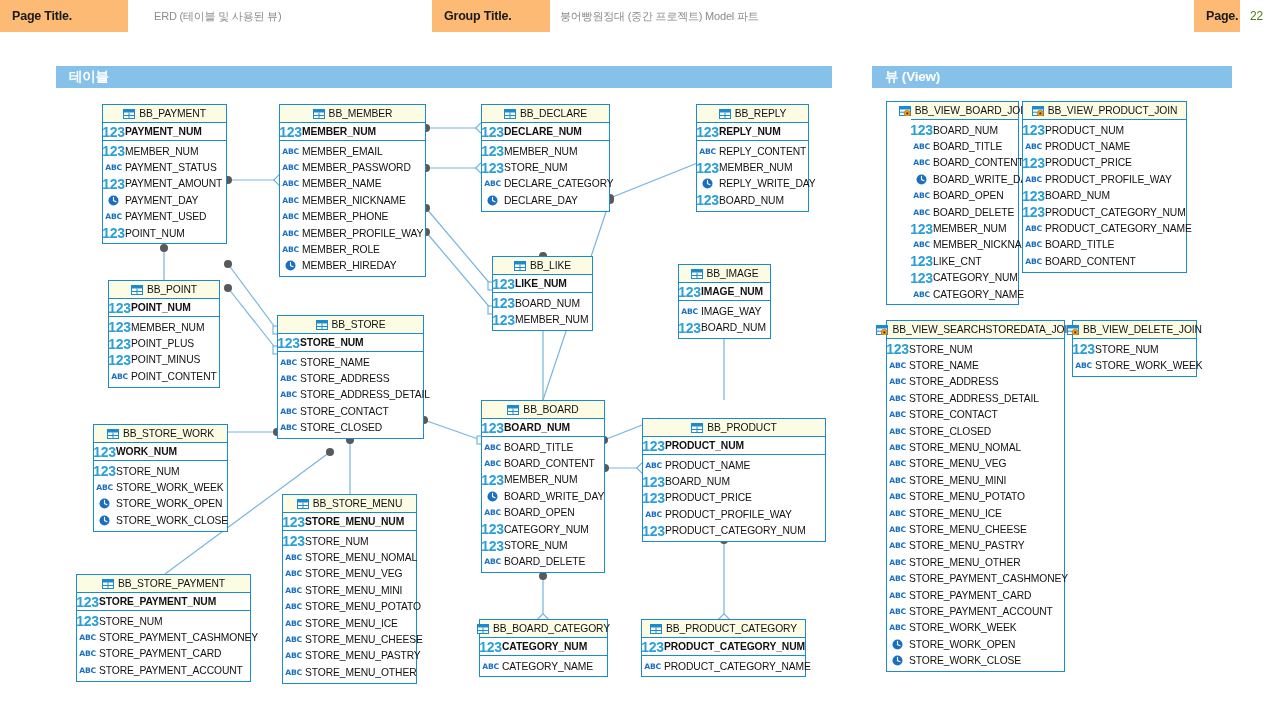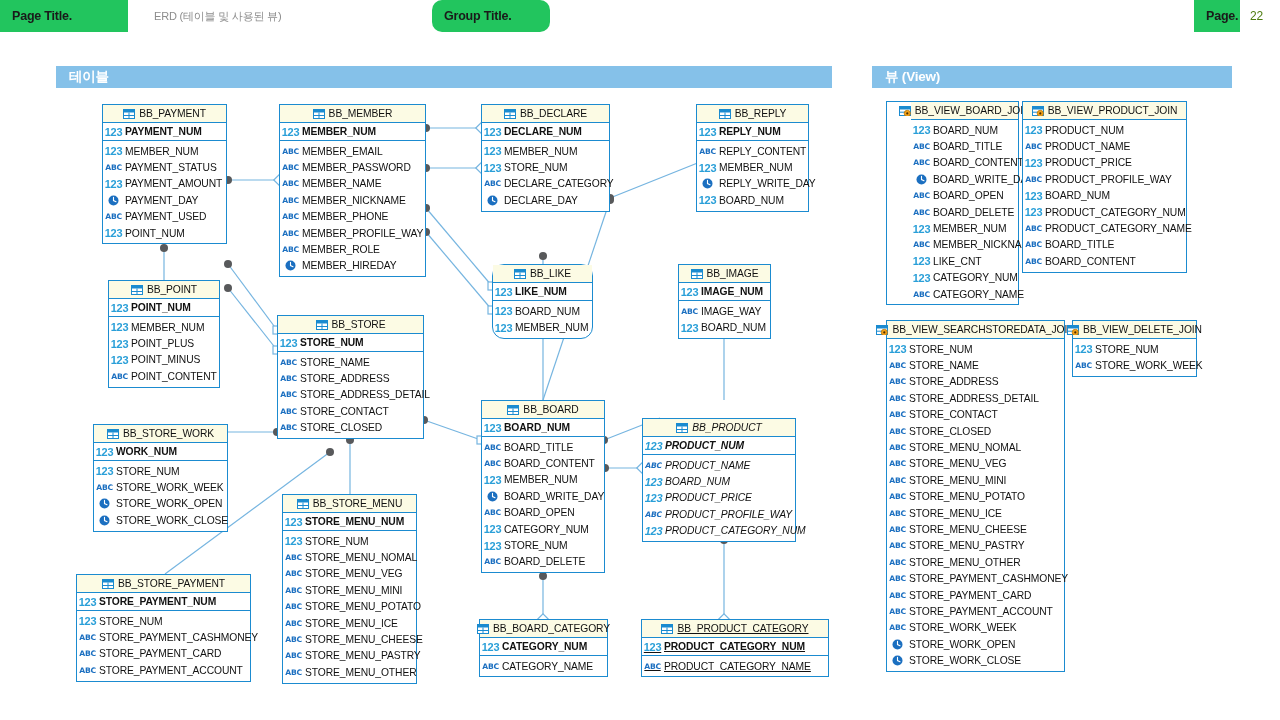--- a/index.html
+++ b/index.html
@@ -4,32 +4,32 @@
 <style>
   html,body{margin:0;padding:0;}
   body{
     width:1280px;height:720px;background:#ffffff;
     font-family:"Liberation Sans","DejaVu Sans",sans-serif;
     overflow:hidden;position:relative;
   }
   
   #topbar{position:absolute;left:0;top:0;width:1280px;height:32px;background:#ffffff;}
   .tb-label{
-    position:absolute;top:0;height:32px;background:#22c55e;color:#1a1a1a;
+    position:absolute;top:0;height:32px;background:#fdba74;color:#1a1a1a;
     font-size:12.5px;font-weight:bold;display:flex;align-items:center;
     padding-left:12px;box-sizing:border-box;letter-spacing:-.2px;
   }
   .tb-value{
     position:absolute;top:0;height:32px;background:#ffffff;color:#8c8c8c;
     font-size:11px;display:flex;align-items:center;padding-left:10px;
     box-sizing:border-box;letter-spacing:-.2px;white-space:nowrap;
   }
   #tb-page-title{left:0;width:128px;}
   #tb-page-title-val{left:144px;width:322px;}
-  #tb-group-title{left:432px;width:118px;border-radius:10px;}
+  #tb-group-title{left:432px;width:118px;}
   #tb-group-title-val{left:550px;width:630px;}
   #tb-page{left:1180px;width:60px;margin-left:14px;}
   #tb-page-val{left:1240px;width:40px;color:#4d7c0f;font-size:12px;}
 
   
   .banner{
     position:absolute;height:22px;background:#85c1e9;color:#ffffff;
     font-size:13.5px;font-weight:bold;display:flex;align-items:center;
     padding-left:13px;box-sizing:border-box;letter-spacing:-.2px;text-align:center;
   }
@@ -55,34 +55,35 @@
     display:flex;align-items:center;gap:4px;padding-left:3px;
     font-weight:bold;letter-spacing:-.1px;
   }
   .ent-body{padding:2px 0 2px 0;}
   .ent-row{
     height:16.4px;display:flex;align-items:center;gap:4px;padding-left:3px;
     letter-spacing:-.1px;white-space:nowrap;
   }
   
   .g{flex:0 0 auto;display:inline-flex;align-items:center;justify-content:center;}
-  .g-num{font-size:11px;font-weight:bold;color:#2a9fd8;width:15px;letter-spacing:-.3px;}
+  .g-num{font-size:14px;font-weight:bold;color:#2a9fd8;width:15px;letter-spacing:-.3px;}
   .g-txt{font-size:7.6px;font-weight:bold;color:#1b6fc0;width:15px;letter-spacing:-.3px;font-family:"DejaVu Sans",sans-serif;}
   .g-date{width:15px;}
   .g-date svg{display:block;}
   .tbl-icon,.view-icon{width:12px;height:10px;display:block;}
   .ent-title{font-weight:normal;}
 </style>
 </head>
 <body>
 
 <div id="topbar">
   <div class="tb-label" id="tb-page-title">Page Title.</div>
   <div class="tb-value" id="tb-page-title-val">ERD (테이블 및 사용된 뷰)</div>
   <div class="tb-label" id="tb-group-title">Group Title.</div>
+  <div class="tb-value" id="tb-group-title-val">붕어빵원정대 (중간 프로젝트) Model 파트</div>
   <div class="tb-label" id="tb-page">Page.</div>
   <div class="tb-value" id="tb-page-val">22</div>
 </div>
 
 <div class="banner" id="banner-tables">테이블</div>
 <div class="banner" id="banner-views">뷰 (View)</div>
 
 <svg id="wires">
     <line x1="228" y1="180" x2="279" y2="180" stroke="#76b5e0" stroke-width="1.2"></line>
     <circle cx="228" cy="180" r="4" fill="#58595b"></circle>
@@ -351,21 +352,21 @@
         <div class="ent-row">
           <span class="g g-num">123</span>
           <span>POINT_MINUS</span>
         </div>
         <div class="ent-row">
           <span class="g g-txt">ABC</span>
           <span>POINT_CONTENT</span>
         </div>
       </div>
     </div>
-    <div class="entity" style="left: 492px; top: 264px; width: 101px; border-radius: 12px;">
+    <div class="entity" style="left: 492px; top: 256px; width: 101px;">
       <div class="ent-head">
         <span class="g">
           <svg class="tbl-icon" viewBox="0 0 12 10">
             <rect x="0.5" y="0.5" width="11" height="9" fill="#ffffff" stroke="#1b8bd0" stroke-width="1"></rect>
             <rect x="0.5" y="0.5" width="11" height="3" fill="#1b8bd0"></rect>
             <line x1="6" y1="3.5" x2="6" y2="9.5" stroke="#1b8bd0" stroke-width="1"></line>
             <line x1="0.5" y1="6.5" x2="11.5" y2="6.5" stroke="#1b8bd0" stroke-width="1"></line>
           </svg>
         </span>
         <span class="ent-title">BB_LIKE</span>
@@ -545,21 +546,21 @@
         <div class="ent-row">
           <span class="g g-num">123</span>
           <span>STORE_NUM</span>
         </div>
         <div class="ent-row">
           <span class="g g-txt">ABC</span>
           <span>BOARD_DELETE</span>
         </div>
       </div>
     </div>
-    <div class="entity" style="left: 642px; top: 418px; width: 154px; font-style: italic;">
+    <div class="entity" style="left: 642px; top: 418px; width: 184px;">
       <div class="ent-head">
         <span class="g">
           <svg class="tbl-icon" viewBox="0 0 12 10">
             <rect x="0.5" y="0.5" width="11" height="9" fill="#ffffff" stroke="#1b8bd0" stroke-width="1"></rect>
             <rect x="0.5" y="0.5" width="11" height="3" fill="#1b8bd0"></rect>
             <line x1="6" y1="3.5" x2="6" y2="9.5" stroke="#1b8bd0" stroke-width="1"></line>
             <line x1="0.5" y1="6.5" x2="11.5" y2="6.5" stroke="#1b8bd0" stroke-width="1"></line>
           </svg>
         </span>
         <span class="ent-title">BB_PRODUCT</span>
@@ -697,21 +698,21 @@
         <span class="g g-num">123</span>
         <span>CATEGORY_NUM</span>
       </div>
       <div class="ent-body">
         <div class="ent-row">
           <span class="g g-txt">ABC</span>
           <span>CATEGORY_NAME</span>
         </div>
       </div>
     </div>
-    <div class="entity" style="left: 641px; top: 619px; width: 188px; text-decoration: underline;">
+    <div class="entity" style="left: 641px; top: 619px; width: 165px;">
       <div class="ent-head">
         <span class="g">
           <svg class="tbl-icon" viewBox="0 0 12 10">
             <rect x="0.5" y="0.5" width="11" height="9" fill="#ffffff" stroke="#1b8bd0" stroke-width="1"></rect>
             <rect x="0.5" y="0.5" width="11" height="3" fill="#1b8bd0"></rect>
             <line x1="6" y1="3.5" x2="6" y2="9.5" stroke="#1b8bd0" stroke-width="1"></line>
             <line x1="0.5" y1="6.5" x2="11.5" y2="6.5" stroke="#1b8bd0" stroke-width="1"></line>
           </svg>
         </span>
         <span class="ent-title">BB_PRODUCT_CATEGORY</span>

